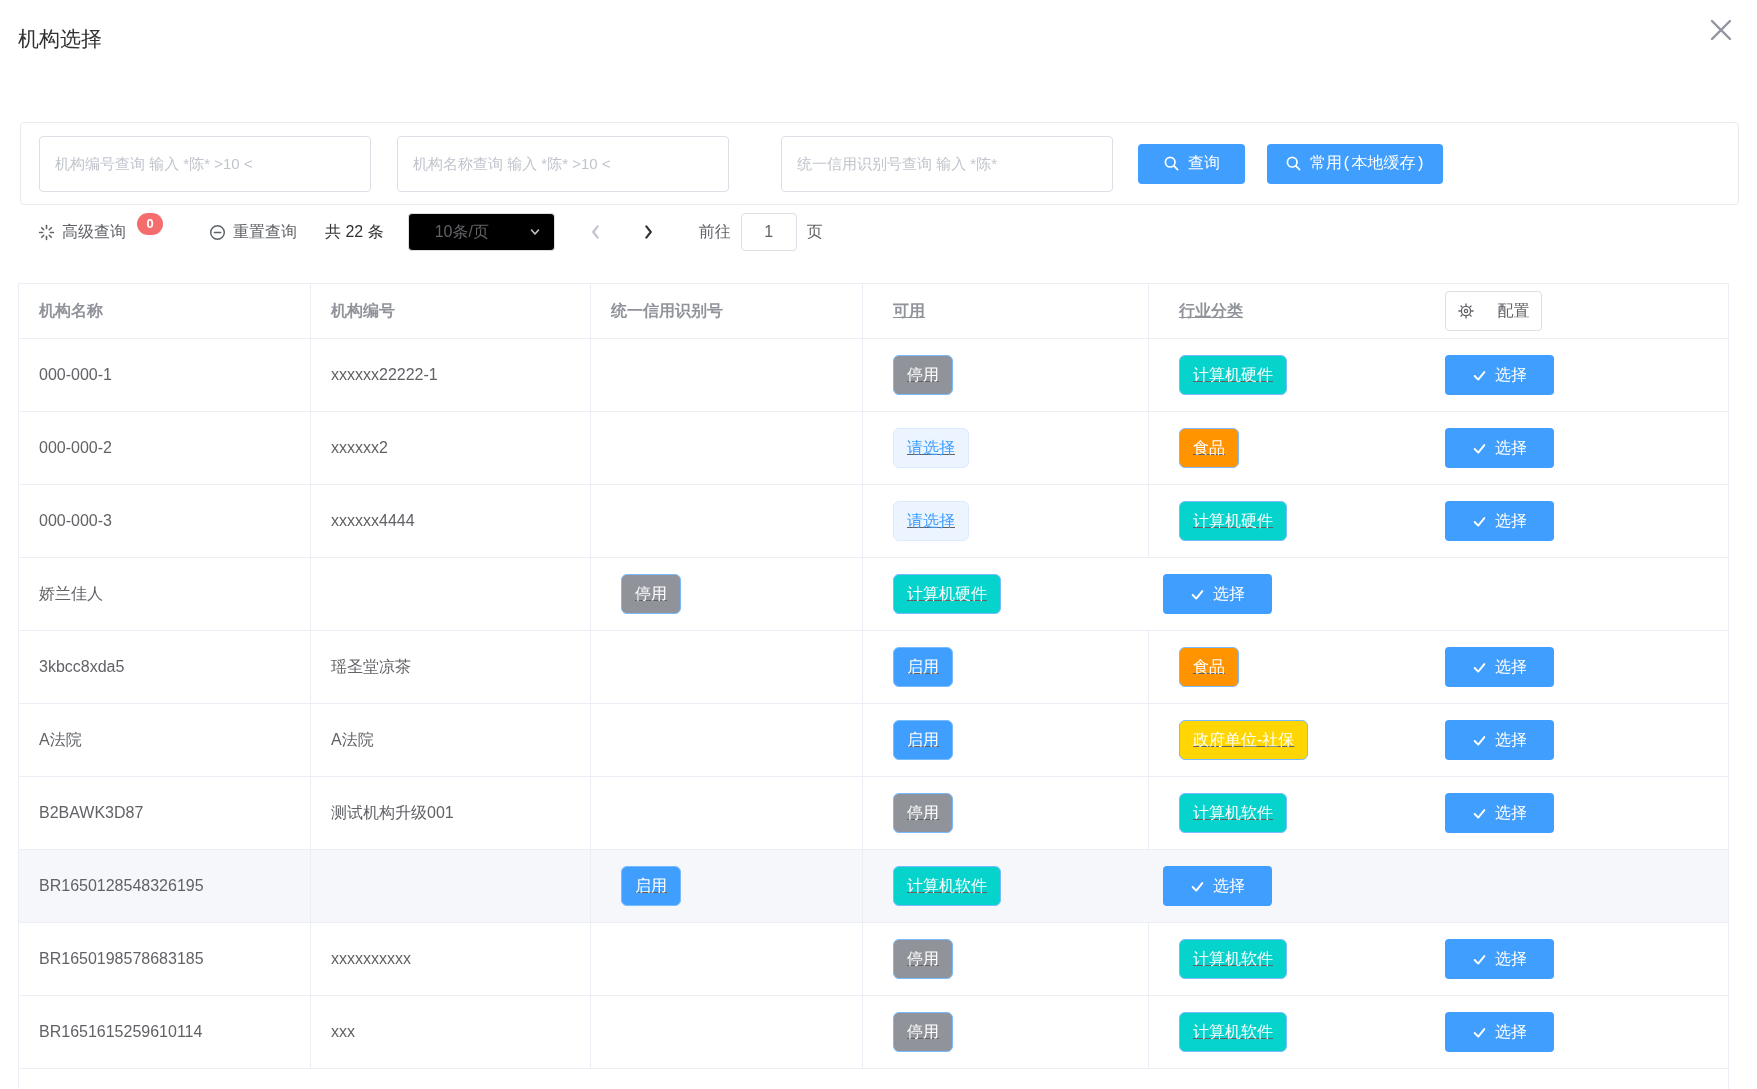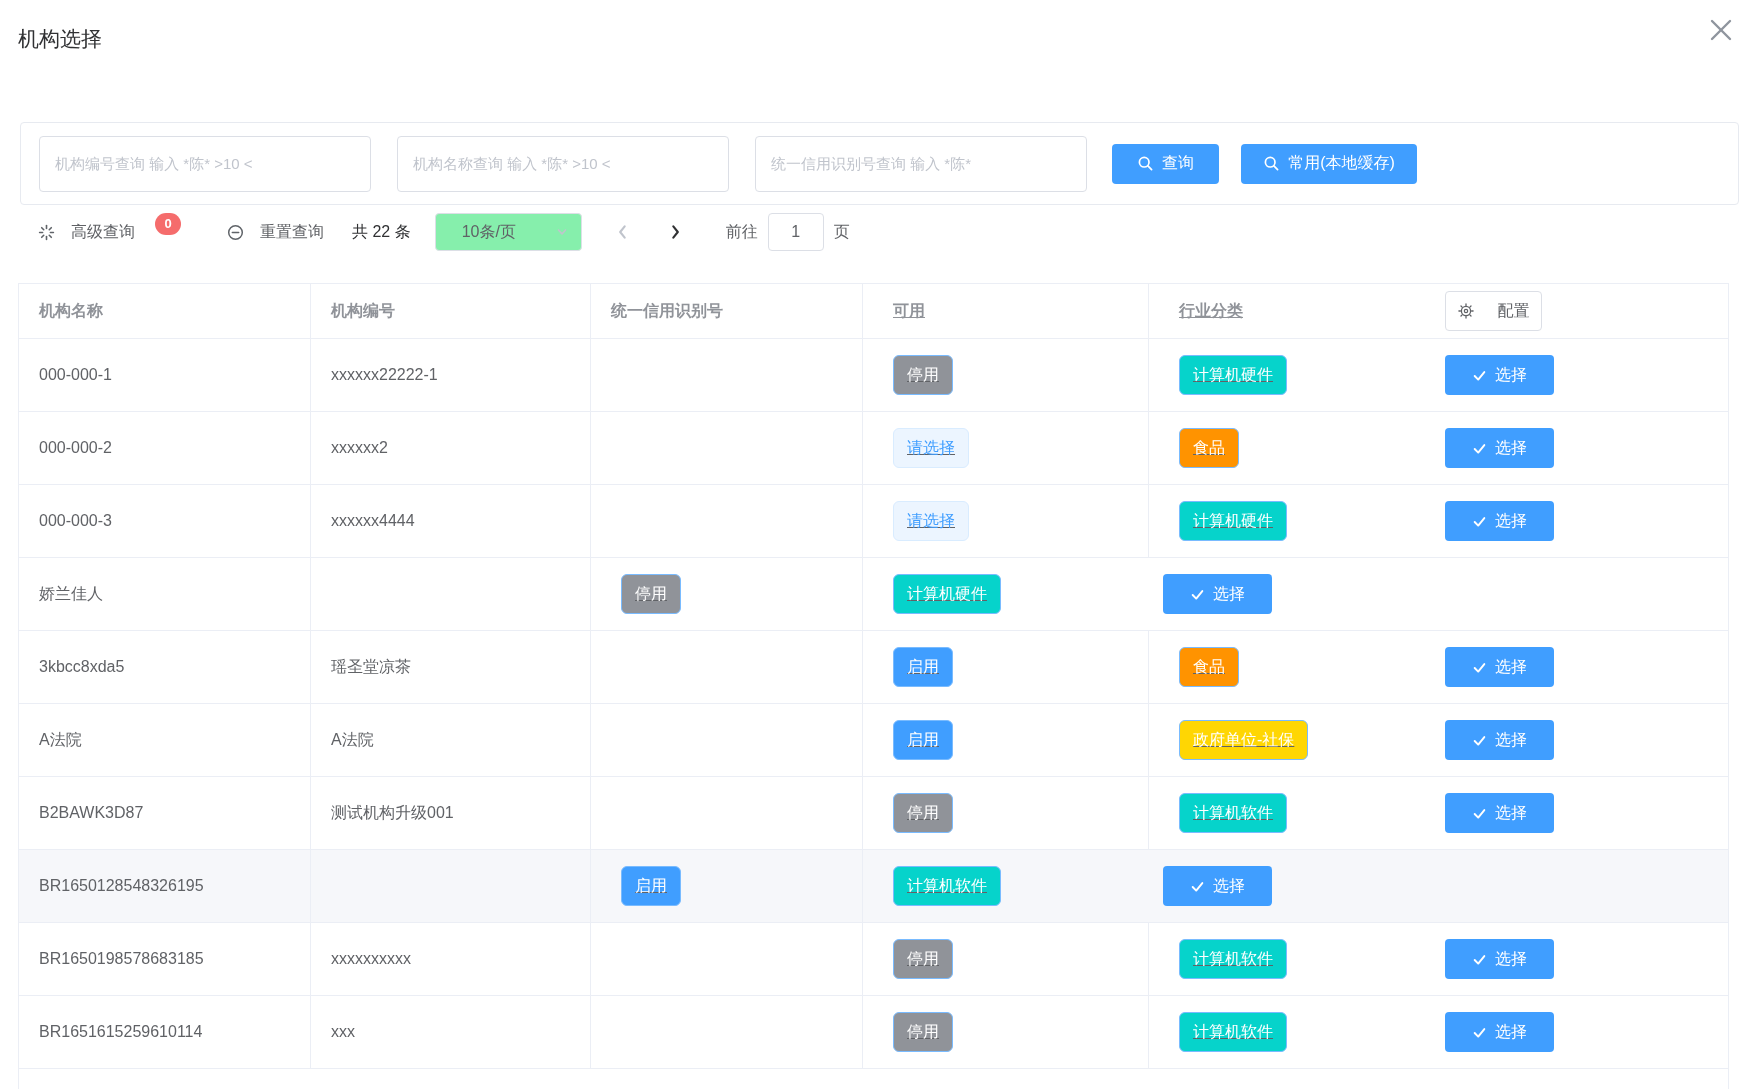--- a/index.html
+++ b/index.html
@@ -23,33 +23,33 @@
   html,body{width:1757px;height:1089px;background:#ffffff;overflow:hidden;}
   body{position:relative;font-family:"Liberation Sans","DejaVu Sans",sans-serif;color:var(--text);}
 
   .modal-title{position:absolute;left:18px;top:25px;font-size:21px;font-weight:500;color:#303133;}
   .close-btn{position:absolute;right:16px;top:10px;width:40px;height:40px;display:flex;align-items:center;justify-content:center;cursor:pointer;background:none;border:none;}
 
   
   .filter-card{position:absolute;left:20px;top:122px;width:1719px;height:83px;border:1px solid #e7eaf0;border-radius:4px;display:flex;align-items:center;padding-left:18px;}
   .f-input{width:332px;height:56px;border:1px solid var(--input-border);border-radius:4px;margin-right:26px;padding:0 15px;font-size:15px;color:var(--text);outline:none;font-family:inherit;}
   .f-input::placeholder{color:var(--placeholder);}
-  .f-input.credit{margin-right:25px;}
-  .btn-primary{height:40px;border:none;border-radius:4px;background:var(--primary);color:#fff;font-size:16px;display:inline-flex;align-items:center;justify-content:center;gap:8px;cursor:pointer;font-family:Liberation Sans, sans-serif;}
+  .f-input.credit{margin-left:26px;margin-right:25px;}
+  .btn-primary{height:40px;border:none;border-radius:4px;background:var(--primary);color:#fff;font-size:16px;display:inline-flex;align-items:center;justify-content:center;gap:8px;cursor:pointer;font-family:Liberation Mono, monospace;}
   .btn-query{width:107px;}
   .btn-common{width:176px;margin-left:22px;}
 
   
   .toolbar{position:absolute;left:20px;top:213px;width:1719px;height:38px;display:flex;align-items:center;font-size:16px;color:var(--text);}
-  .tb-group{display:inline-flex;align-items:center;gap:16px;cursor:pointer;}
+  .tb-group{display:inline-flex;align-items:center;gap:7px;cursor:pointer;}
   .adv{margin-left:18px;}
   .badge{min-width:26px;height:22px;line-height:22px;padding:0 6px;border-radius:11px;background:var(--badge-red);color:#fff;font-size:13px;font-weight:700;text-align:center;transform:translateY(-8px);margin-left:4px;}
   .reset{margin-left:46px;}
   .total{margin-left:28px;color:#303133;}
-  .pagesize{margin-left:24px;width:147px;height:38px;border:1px solid var(--input-border);border-radius:4px;display:inline-flex;align-items:center;justify-content:space-between;padding:0 12px 0 26px;font-size:16px;color:var(--text);cursor:pointer;background:#86efac;}
+  .pagesize{margin-left:24px;width:147px;height:38px;border:1px solid var(--input-border);border-radius:4px;display:inline-flex;align-items:center;justify-content:space-between;padding:0 12px 0 26px;font-size:16px;color:var(--text);cursor:pointer;background:#000000;}
   .pg-arrow{background:none;border:none;padding:0;margin-left:34px;cursor:pointer;display:inline-flex;align-items:center;}
   .pg-prev{margin-left:32px;}
   .goto-label{margin-left:42px;}
   .goto-input{width:56px;height:38px;margin-left:10px;border:1px solid var(--input-border);border-radius:4px;text-align:center;font-size:16px;color:var(--text);outline:none;font-family:inherit;}
   .goto-unit{margin-left:10px;}
 
   
   .table{position:absolute;left:18px;top:283px;width:1711px;border:1px solid var(--border);border-bottom:none;}
   .t-row{display:grid;grid-template-columns:292px 280px 272px 286px 282px 297px;border-bottom:1px solid var(--border);background:#fff;}
   .t-row.highlighted{background:var(--row-highlight);}

